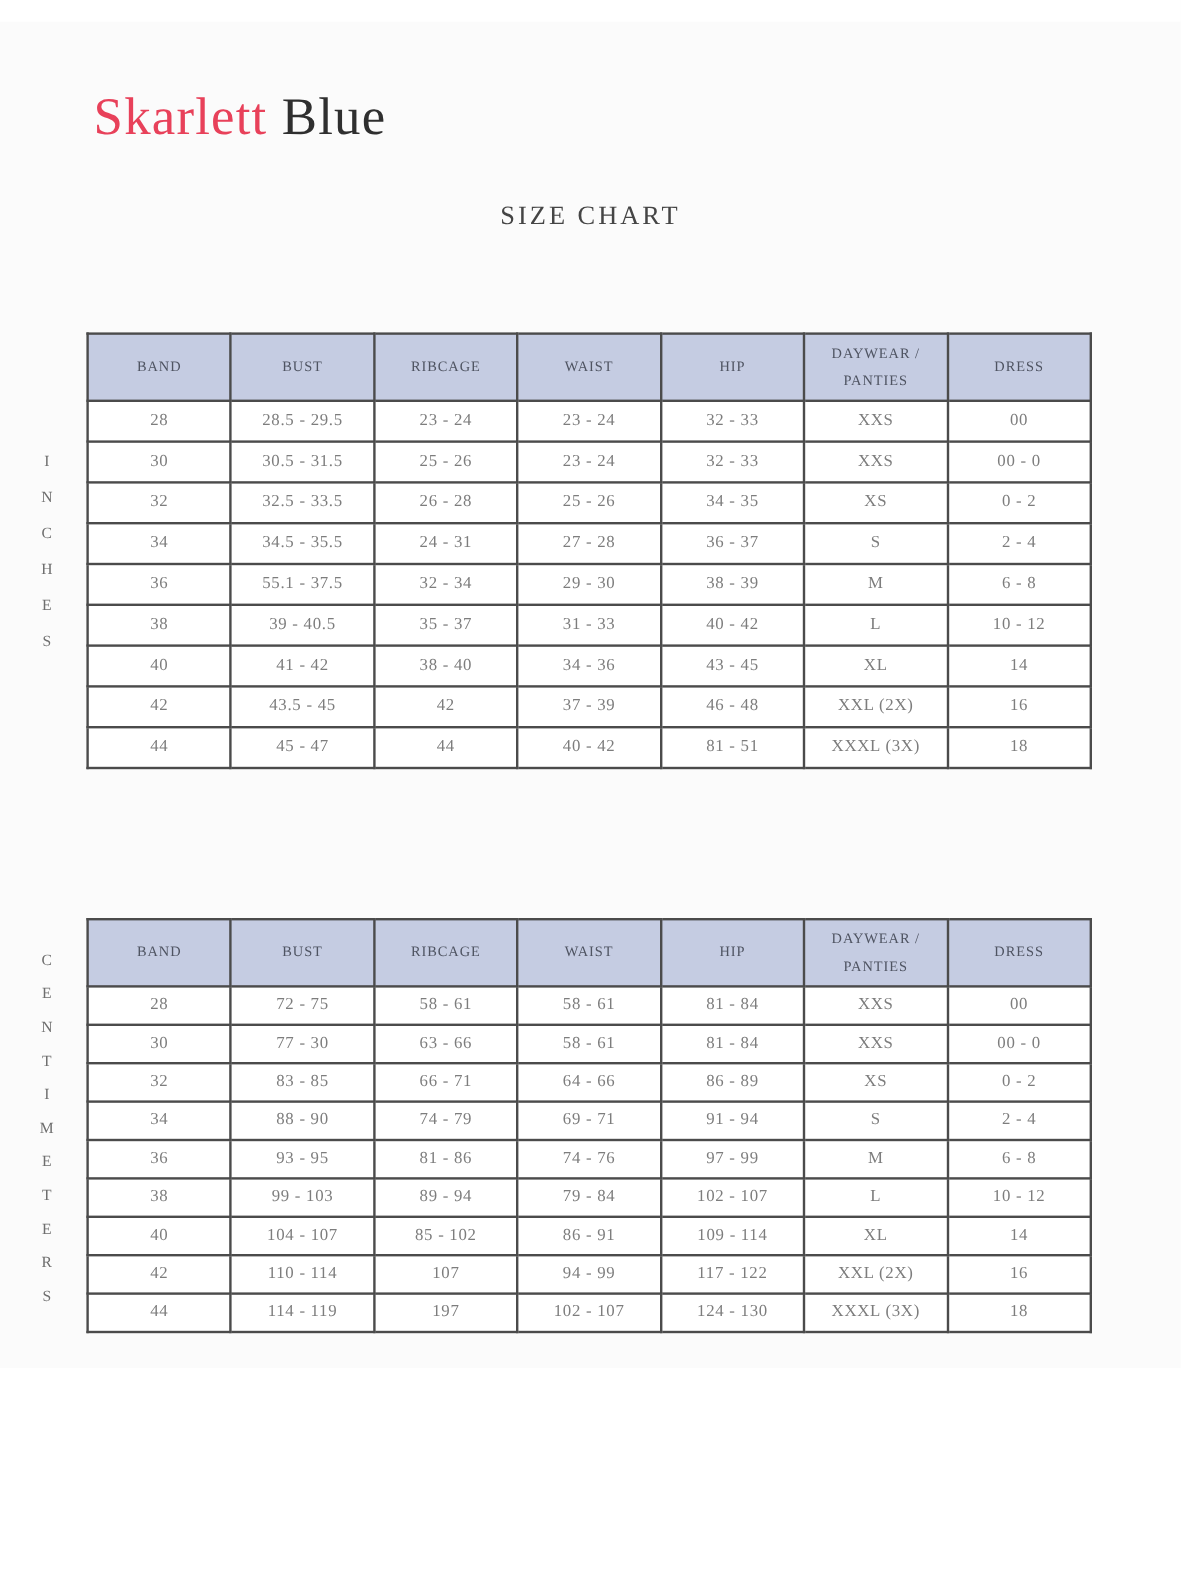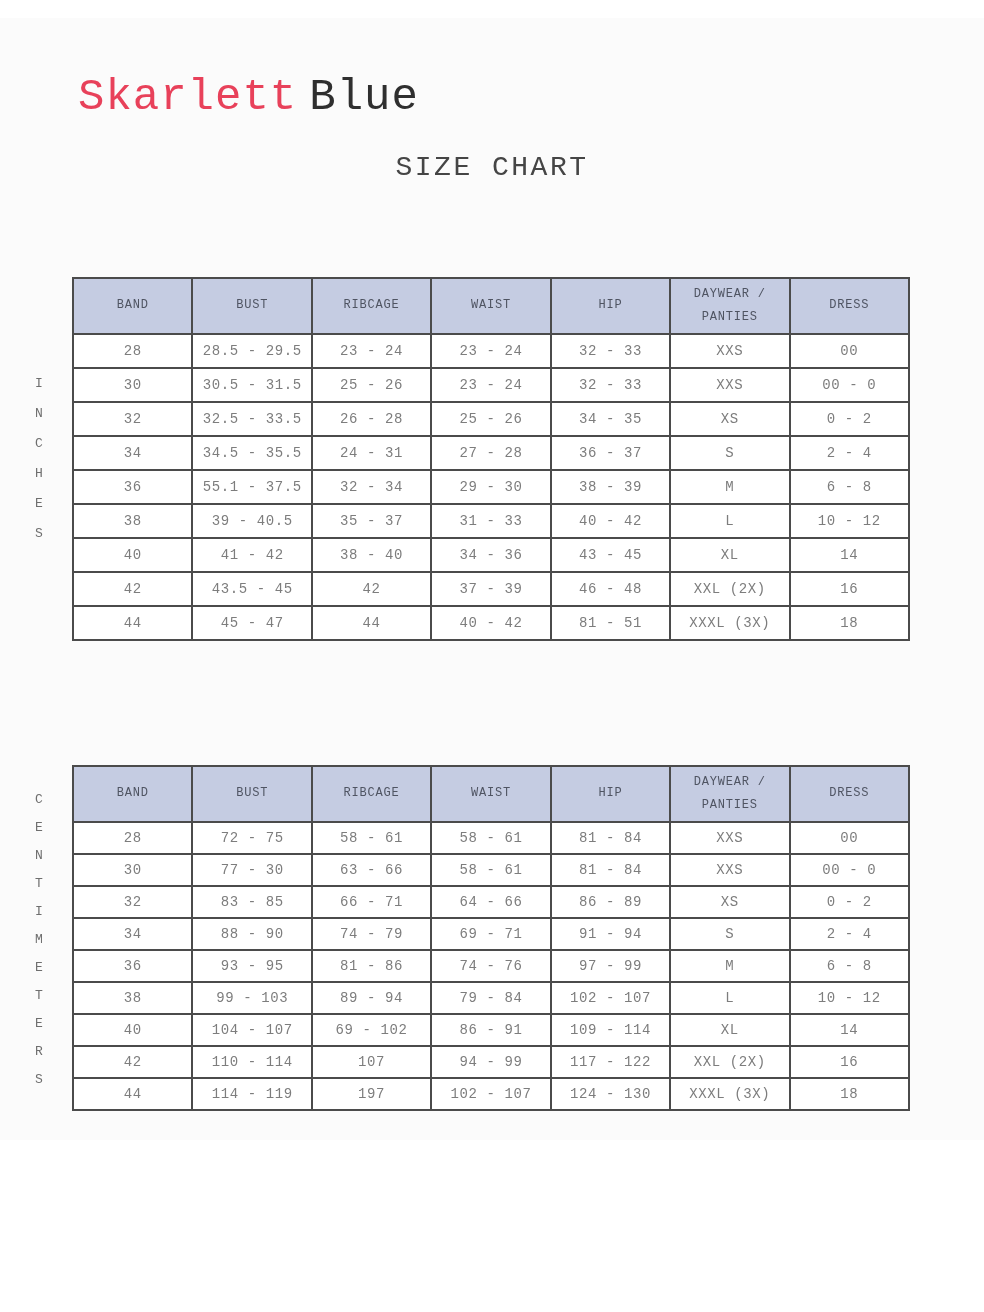--- a/index.html
+++ b/index.html
@@ -1,38 +1,38 @@
 <!DOCTYPE html>
 <html><head>
 <meta charset="utf-8">
 <style>
   html, body { margin: 0; padding: 0; background: #ffffff; }
   .page {
     position: relative;
     width: 984px;
     height: 1140px;
     background: #fbfbfb;
-    font-family: Liberation Mono, monospace;
+    font-family: Liberation Serif, serif;
     overflow: hidden;
   }
   .top-strip {
     position: absolute; top: 0; left: 0; right: 0;
     height: 18px; background: #ffffff;
   }
   .logo {
     position: absolute; left: 78px; top: 72px;
     font-size: 44px; font-weight: 400; letter-spacing: 1px;
     white-space: nowrap;
   }
   .logo-part1 { color: var(--logo-red, #e8415a); margin-right: 12px; }
   .logo-part2 { color: var(--logo-dark, #2f2f2f); }
   .title {
-    position: absolute; top: 152px; left: 0; width: 100%;
+    position: absolute; top: 167px; left: 0; width: 100%;
     margin: 0; text-align: center;
-    font-size: 28px; font-weight: 400; letter-spacing: 2.5px;
+    font-size: 22px; font-weight: 400; letter-spacing: 2.5px;
     color: #454545;
   }
   .size-table {
     position: absolute; left: 72px; width: 838px;
     border-collapse: collapse; table-layout: fixed;
     background: #ffffff;
   }
   .table-inches { top: 277px; }
   .table-cm { top: 765px; }
   .size-table th, .size-table td {
@@ -254,21 +254,21 @@
           <td>99 - 103</td>
           <td>89 - 94</td>
           <td>79 - 84</td>
           <td>102 - 107</td>
           <td>L</td>
           <td>10 - 12</td>
         </tr>
         <tr>
           <td>40</td>
           <td>104 - 107</td>
-          <td>69 - 102</td>
+          <td>85 - 102</td>
           <td>86 - 91</td>
           <td>109 - 114</td>
           <td>XL</td>
           <td>14</td>
         </tr>
         <tr>
           <td>42</td>
           <td>110 - 114</td>
           <td>107</td>
           <td>94 - 99</td>

